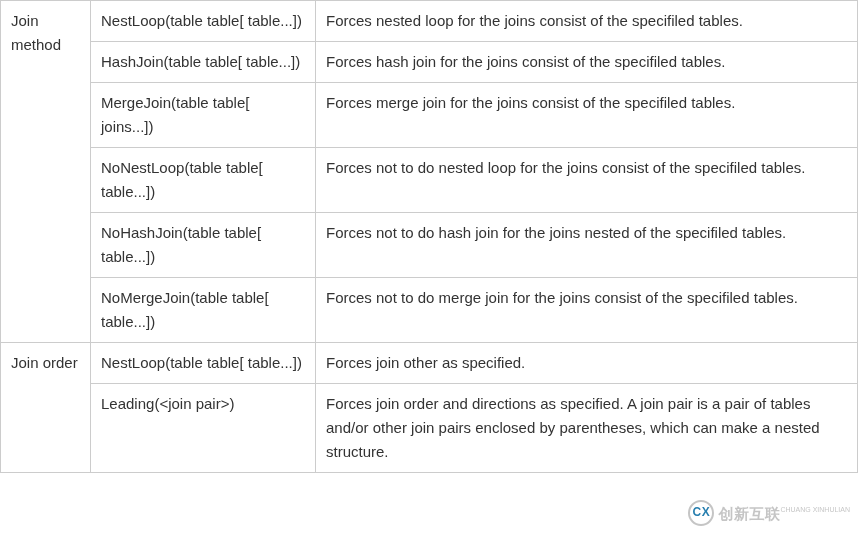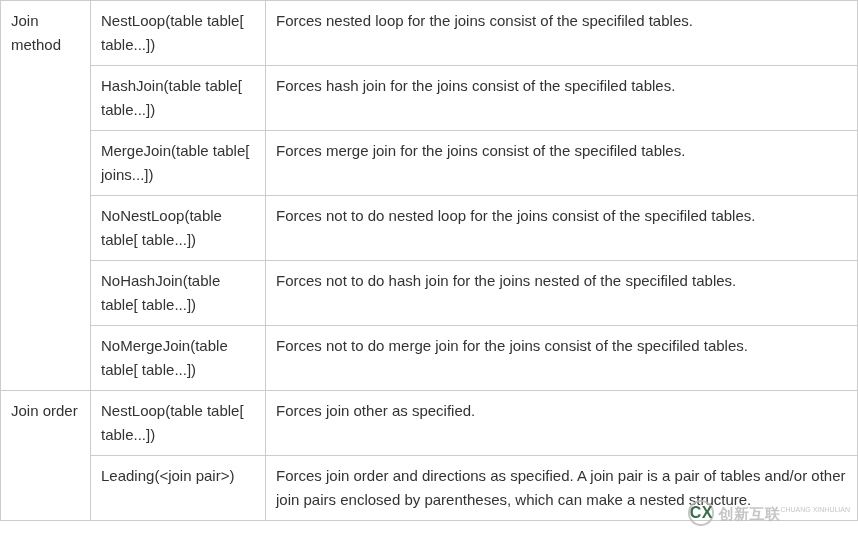--- a/index.html
+++ b/index.html
@@ -23,21 +23,21 @@
   td {
     border: 1px solid #ccc;
     padding: 8px 10px;
     vertical-align: top;
     text-align: left;
   }
   td.cat {
     width: 90px;
   }
   td.hint {
-    width: 175px;
+    width: 225px;
     margin-left: 16px;
   }
   td.desc {
     width: auto;
   }
   .watermark {
     position: fixed;
     right: 8px;
     bottom: 8px;
     font-size: 15px;
@@ -50,22 +50,22 @@
     gap: 4px;
   }
   .watermark .logo {
     width: 26px;
     height: 26px;
     border: 2px solid #bbb;
     border-radius: 50%;
     display: inline-flex;
     align-items: center;
     justify-content: center;
-    font-size: 16px;
-    color: #14532d;
+    font-size: 12px;
+    color: #0369a1;
   }
 </style>
 </head>
 <body>
 
 <table>
   <tbody>
     <tr>
       <td class="cat" rowspan="6">Join method</td>
       <td class="hint">NestLoop(table table[ table...])</td>

